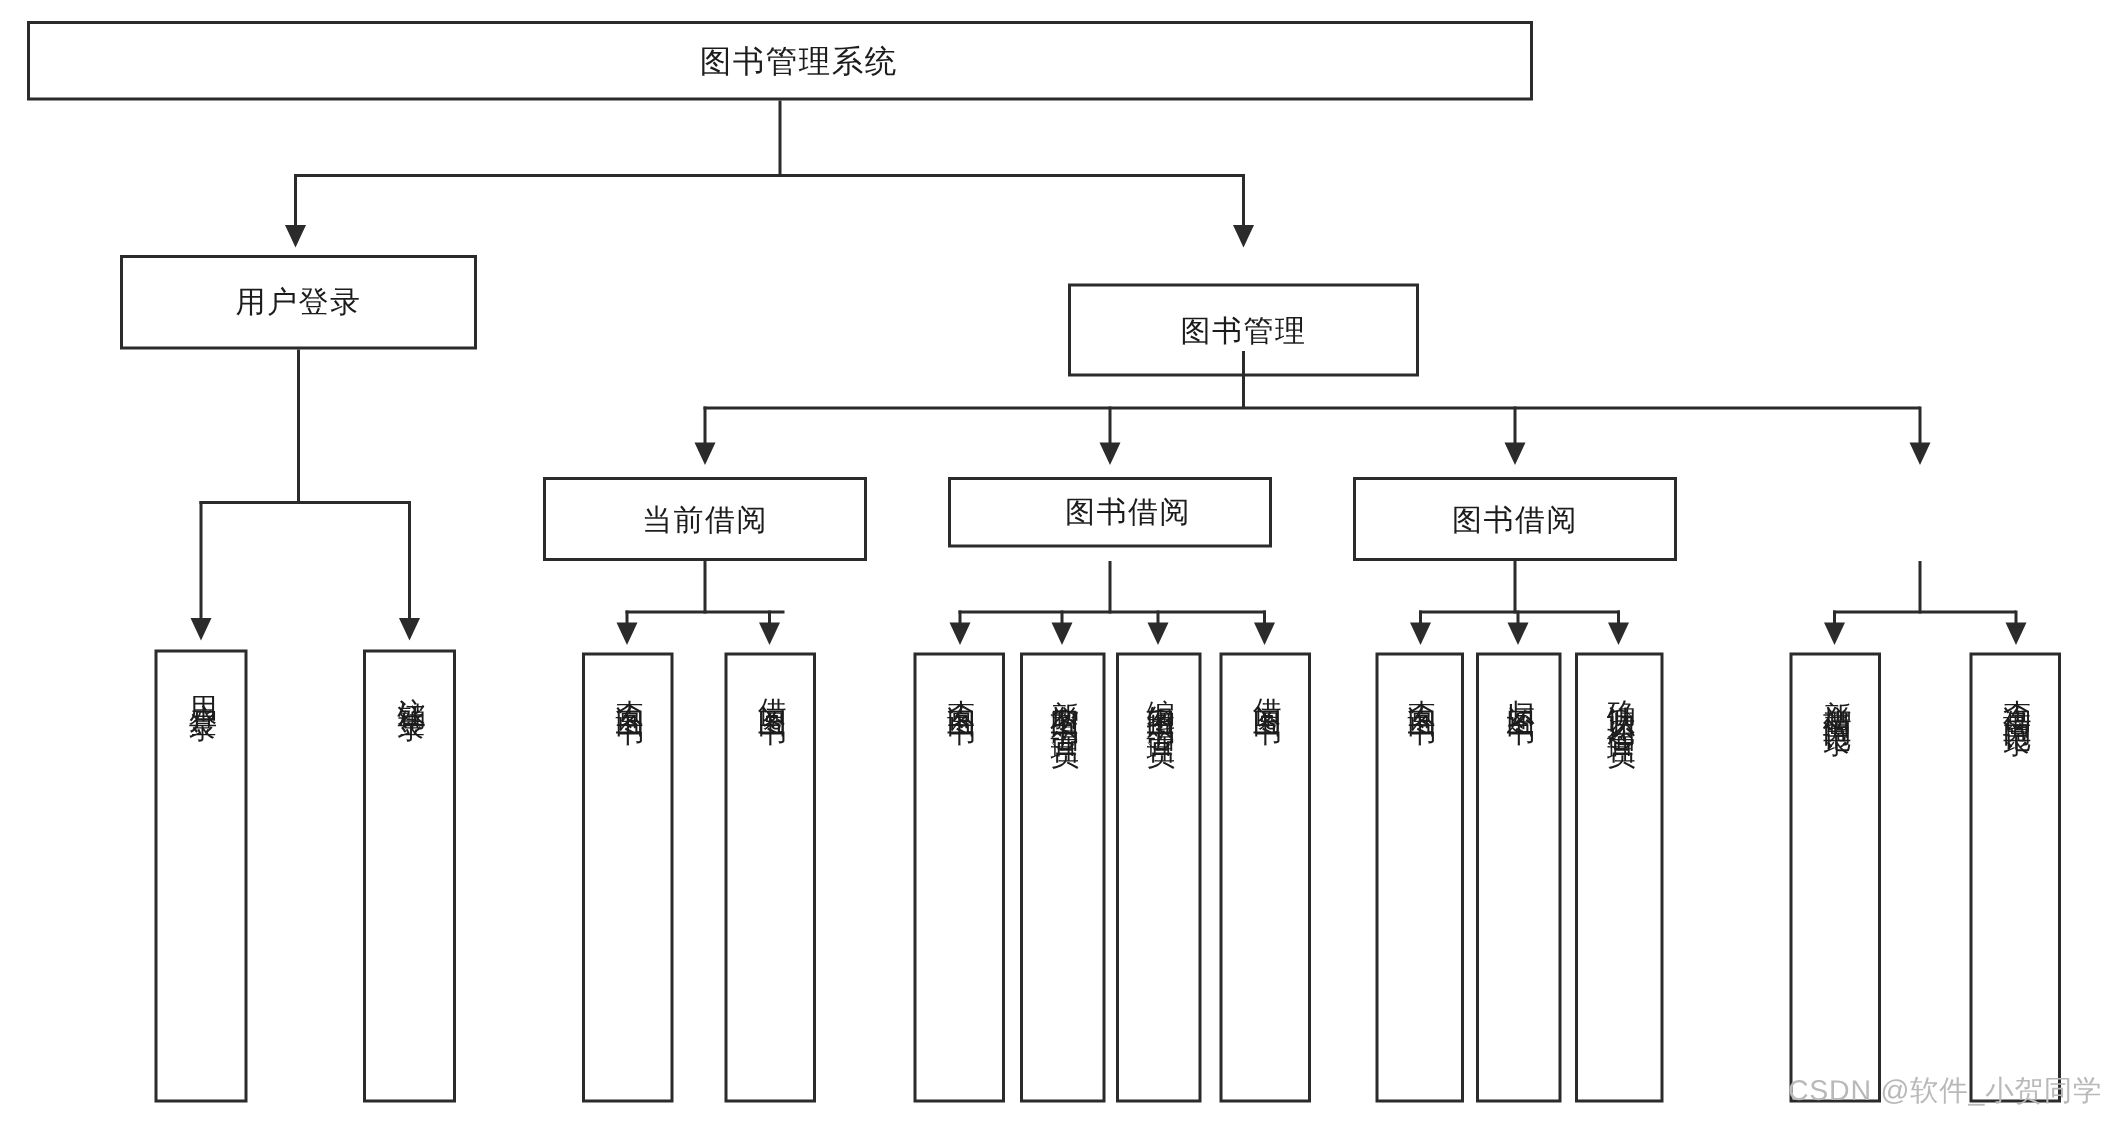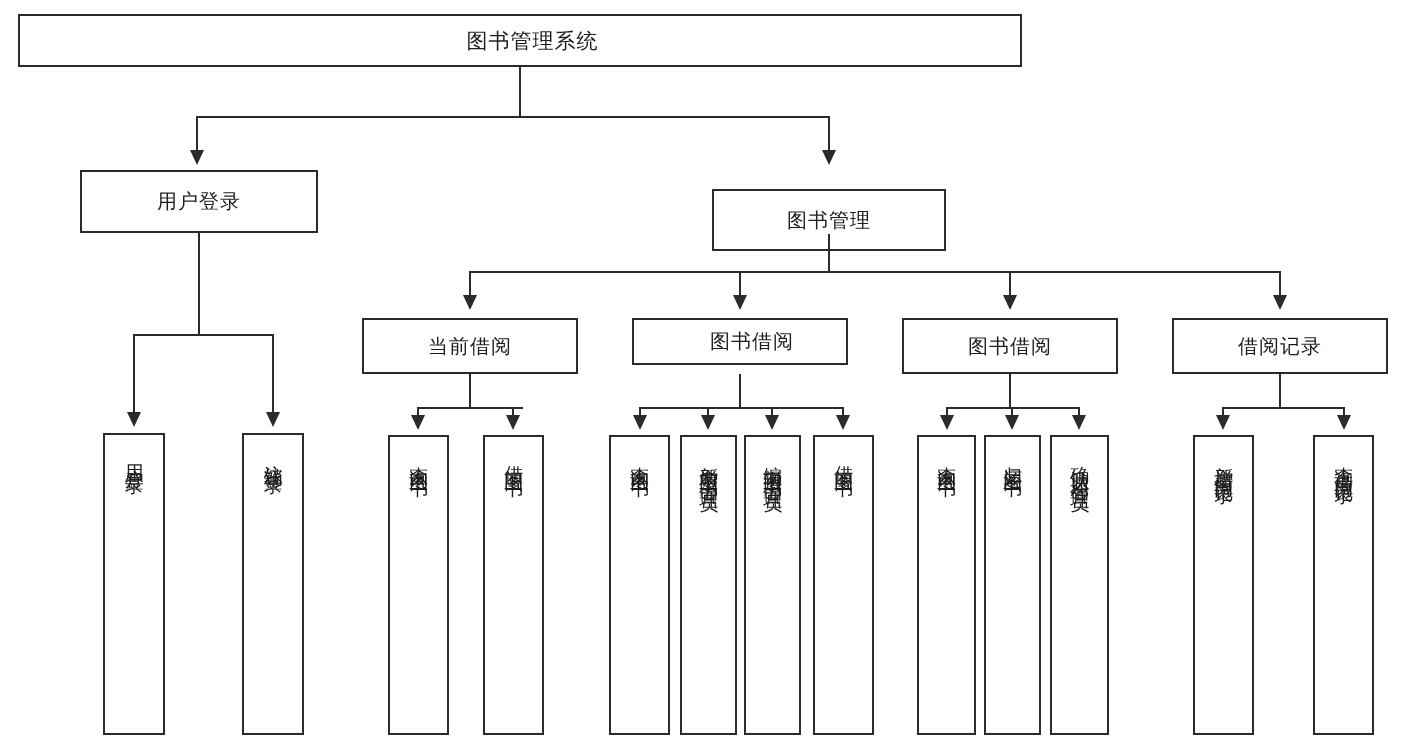--- a/index.html
+++ b/index.html
@@ -118,23 +118,20 @@
   <div class="arrow" style="left:1273px;top:295px;"></div>
 
   <div class="node lvl3" style="left:362px;top:318px;width:216px;height:56px;">
     <span>当前借阅</span>
   </div>
   <div class="node lvl3" style="left:632px;top:318px;width:216px;height:47px;padding-left:24px;">
     <span>图书借阅</span>
   </div>
   <div class="node lvl3" style="left:902px;top:318px;width:216px;height:56px;">
     <span>图书借阅</span>
-  </div>
-  <div class="node lvl3" style="left:1172px;top:318px;width:216px;height:56px;">
-    <span>借阅记录</span>
   </div>
 
   <div class="edge vline" style="left:469px;top:374px;width:2px;height:35px;"></div>
   <div class="edge hline" style="left:417px;top:407px;width:106px;height:2px;"></div>
   <div class="edge vline" style="left:417px;top:407px;width:2px;height:12px;"></div>
   <div class="arrow" style="left:411px;top:415px;"></div>
   <div class="edge vline" style="left:512px;top:407px;width:2px;height:12px;"></div>
   <div class="arrow" style="left:506px;top:415px;"></div>
 
   <div class="edge vline" style="left:739px;top:374px;width:2px;height:35px;"></div>
@@ -201,14 +198,15 @@
     <span class="vtext">确认归还（管理员）</span>
   </div>
 
   <div class="node leaf" style="left:1193px;top:435px;width:61px;height:300px;">
     <span class="vtext">新增借阅记录</span>
   </div>
   <div class="node leaf" style="left:1313px;top:435px;width:61px;height:300px;">
     <span class="vtext">查询借阅记录</span>
   </div>
 
+  <div id="watermark" style="left:1192px;top:714px;">CSDN @软件_小贺同学</div>
 
 </div>
 
 </body></html>

